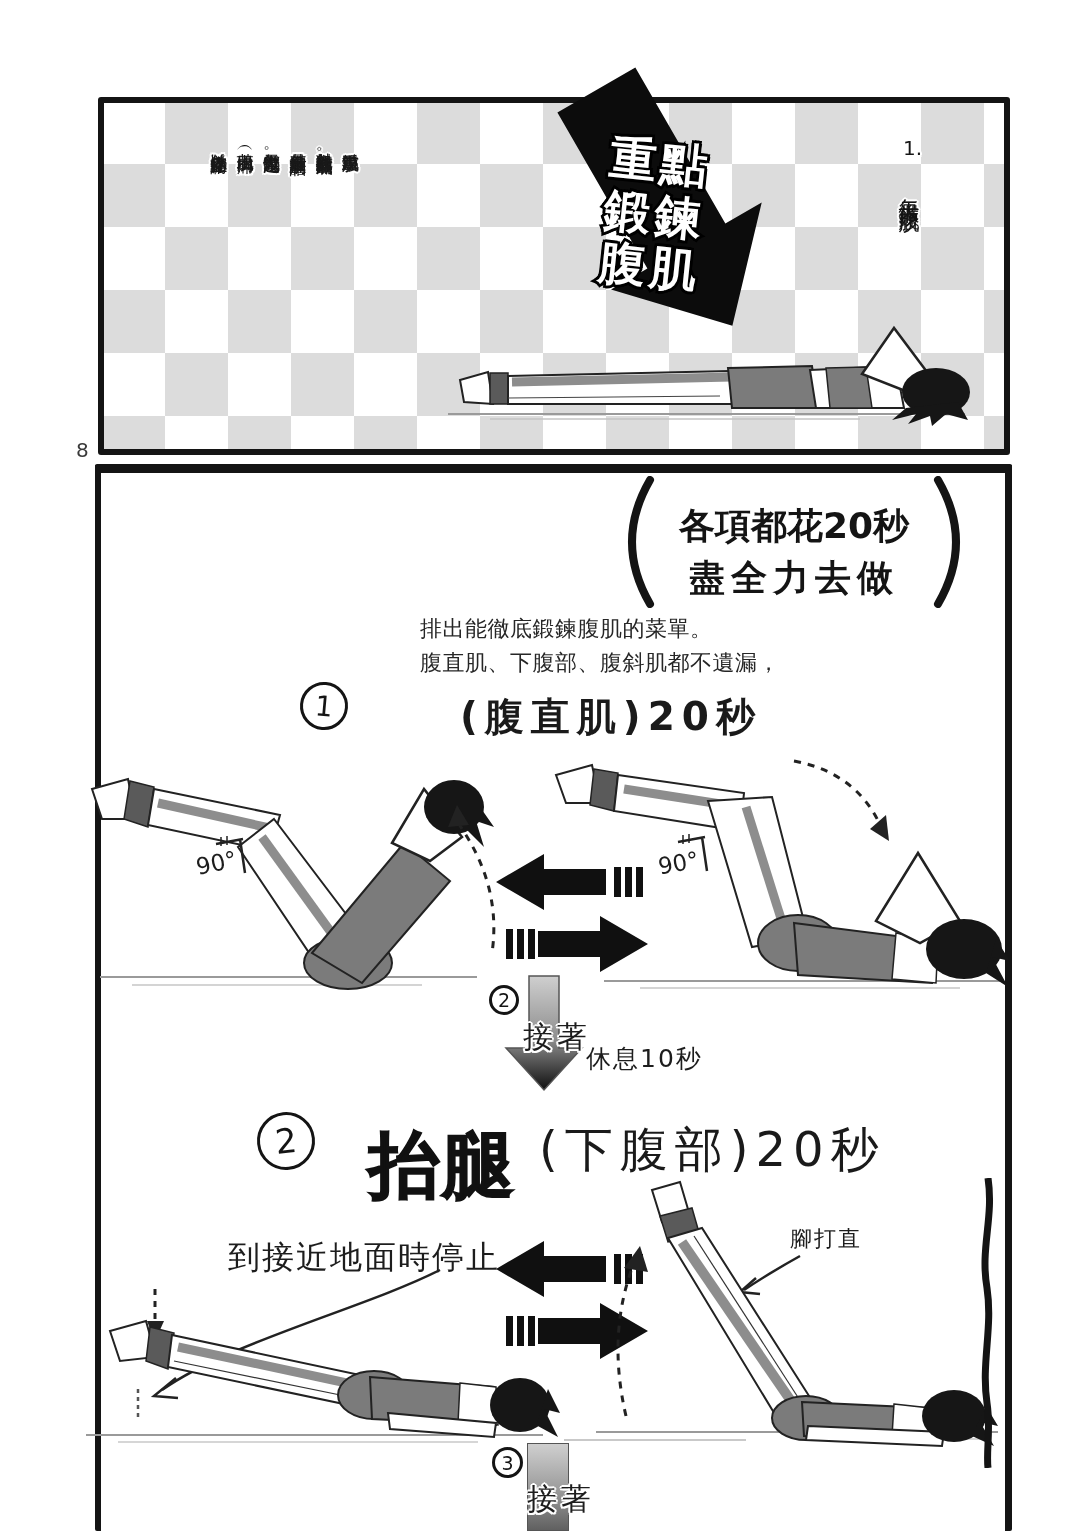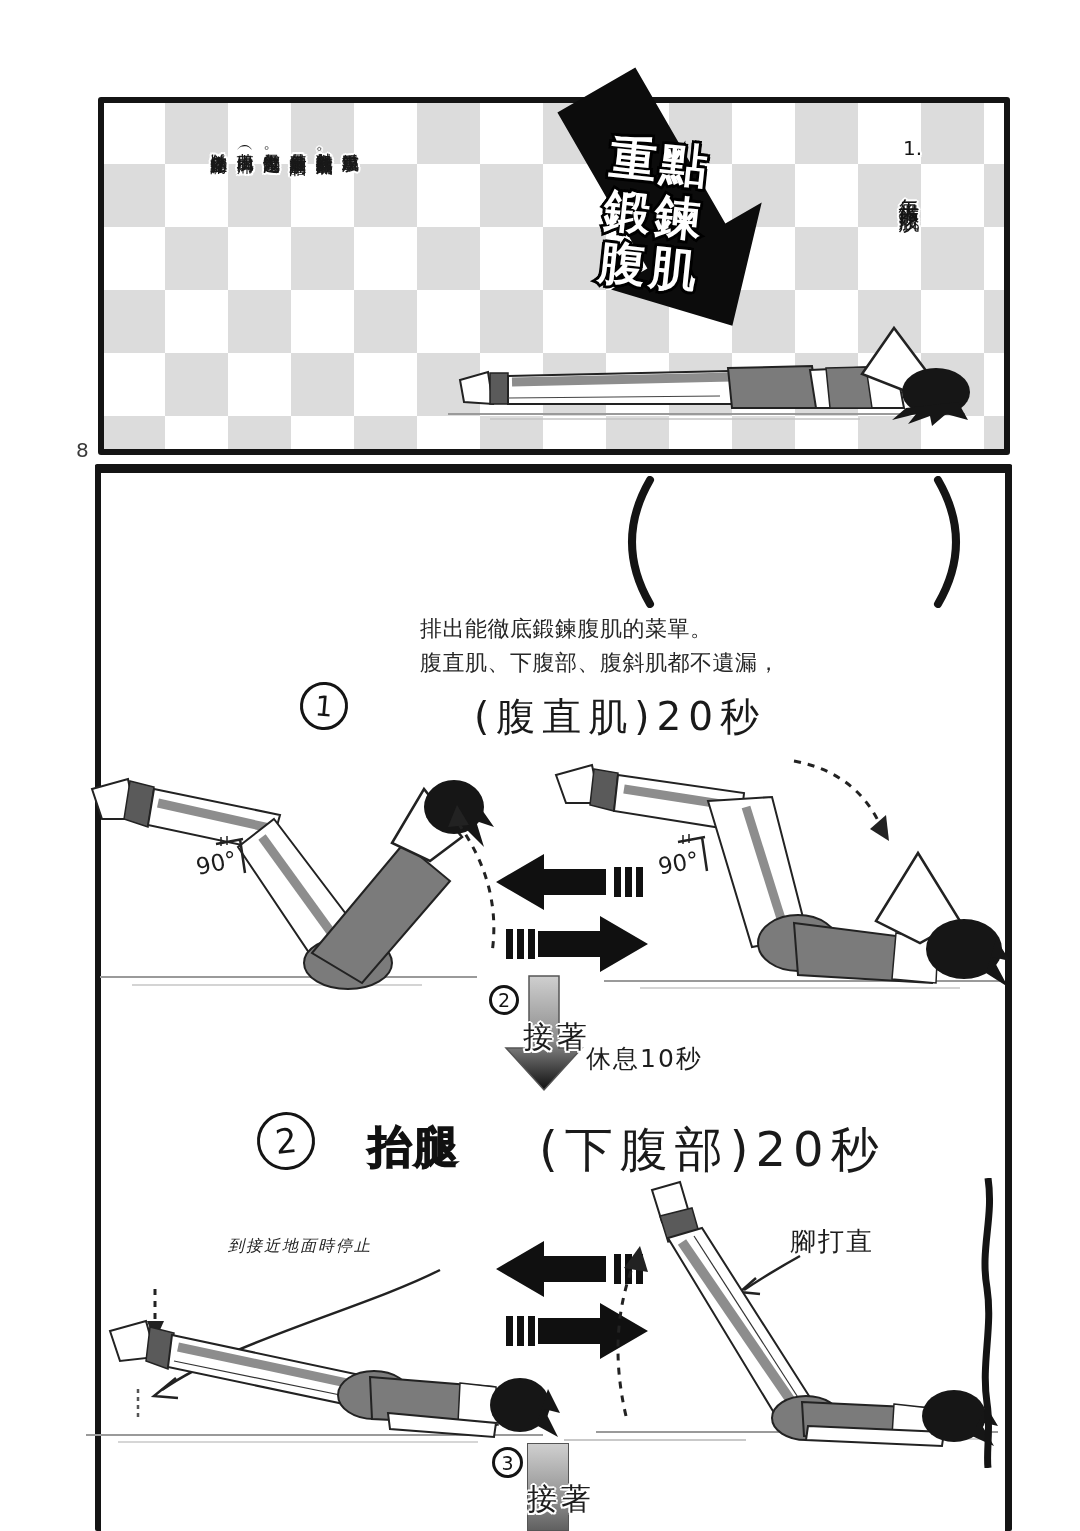--- a/index.html
+++ b/index.html
@@ -78,30 +78,34 @@
 
   <div class="panel panel2"></div>
 
 
   <svg class="abs" style="left:612px;top:476px;" width="44" height="132" viewBox="0 0 44 132">
     <path d="M38,4 Q2,66 38,128" stroke="#141414" stroke-width="8" fill="none" stroke-linecap="round"></path>
   </svg>
   <svg class="abs" style="left:932px;top:476px;" width="44" height="132" viewBox="0 0 44 132">
     <path d="M6,4 Q42,66 6,128" stroke="#141414" stroke-width="8" fill="none" stroke-linecap="round"></path>
   </svg>
+  <div class="abs paren-lines" style="left:650px;top:500px;">
+    <div>各項都花20秒</div>
+    <div style="letter-spacing:6px;">盡全力去做</div>
+  </div>
 
   <div class="abs intro" style="left:420px;top:612px;">
     <div>排出能徹底鍛鍊腹肌的菜單。</div>
     <div>腹直肌、下腹部、腹斜肌都不遺漏，</div>
   </div>
 
   <div class="abs badge" style="left:300px;top:682px;width:48px;height:48px;font-size:28px;transform:rotate(5deg);">
     <span>1</span>
   </div>
-  <span class="abs ex-detail" style="left:474px;top:690px;font-size:39px;">(腹直肌)20秒</span>
+  <span class="abs ex-detail" style="left:460px;top:690px;font-size:39px;font-weight:bold;">(腹直肌)20秒</span>
 
   <svg class="abs" style="left:62px;top:735px;" width="440" height="265" viewBox="0 0 440 265">
     <line x1="38" y1="242" x2="415" y2="242" stroke="#9a9a9a" stroke-width="2"></line>
     <line x1="70" y1="250" x2="360" y2="250" stroke="#c6c6c6" stroke-width="1.5"></line>
     <path d="M30,54 L66,44 L74,84 L40,84 Z" fill="#fff" stroke="#222" stroke-width="2"></path>
     <path d="M68,46 L92,52 L86,92 L62,84 Z" fill="#5a5a5a" stroke="#222" stroke-width="1.5"></path>
     <path d="M92,54 L218,80 L208,116 L86,90 Z" fill="#fff" stroke="#222" stroke-width="2"></path>
     <path d="M96,68 L212,94" stroke="#8d8d8d" stroke-width="9"></path>
     <path d="M212,84 L306,208 L262,240 L176,112 Z" fill="#fff" stroke="#222" stroke-width="2"></path>
     <path d="M200,102 L284,218" stroke="#8d8d8d" stroke-width="9"></path>
@@ -167,29 +171,29 @@
   </svg>
   <div class="abs badge" style="left:489px;top:985px;width:30px;height:30px;font-size:19px;">
     <span>2</span>
   </div>
   <span class="abs hand over-arrow" style="left:523px;top:981px;font-size:30px;letter-spacing:4px;">接著</span>
   <span class="abs hand" style="left:586px;top:1042px;font-size:25px;letter-spacing:2px;">休息10秒</span>
 
   <div class="abs badge" style="left:257px;top:1112px;width:58px;height:58px;font-size:34px;border-width:3.5px;transform:rotate(-6deg);">
     <span>2</span>
   </div>
-  <span class="abs ex-name" style="left:368px;top:1118px;font-size:44px;">抬腿</span>
+  <span class="abs ex-name" style="left:368px;top:1118px;font-size:72px;">抬腿</span>
   <span class="abs ex-detail" style="left:492px;top:1118px;font-size:48px;margin-left:47px;">(下腹部)20秒</span>
 
-  <span class="abs hand" style="left:228px;top:1236px;font-size:16px;letter-spacing:2px;font-style:italic;">到接近地面時停止</span>
+  <span class="abs hand" style="left:228px;top:1236px;font-size:32px;letter-spacing:2px;">到接近地面時停止</span>
   <svg class="abs" style="left:140px;top:1260px;" width="310" height="148" viewBox="0 0 310 148">
     <path d="M300,10 C225,48 90,82 22,130" fill="none" stroke="#222" stroke-width="2.5"></path>
     <path d="M36,118 L14,136 L38,138" fill="none" stroke="#222" stroke-width="2.5"></path>
   </svg>
-  <span class="abs hand" style="left:790px;top:1224px;font-size:26px;letter-spacing:2px;">腳打直</span>
+  <span class="abs hand" style="left:790px;top:1224px;font-size:22px;letter-spacing:2px;">腳打直</span>
   <svg class="abs" style="left:734px;top:1250px;" width="72" height="48" viewBox="0 0 72 48">
     <path d="M66,6 C48,16 28,28 10,40" stroke="#222" stroke-width="2.5" fill="none"></path>
     <path d="M22,28 L6,42 L26,44" fill="none" stroke="#222" stroke-width="2.5"></path>
   </svg>
 
   <svg class="abs" style="left:492px;top:1237px;" width="160" height="126" viewBox="0 0 160 126">
     <path d="M4,32 L52,4 L52,19 L114,19 L114,45 L52,45 L52,60 Z" fill="#101010"></path>
     <rect x="122" y="17" width="7" height="30" fill="#101010"></rect>
     <rect x="133" y="17" width="7" height="30" fill="#101010"></rect>
     <rect x="144" y="17" width="7" height="30" fill="#101010"></rect>

